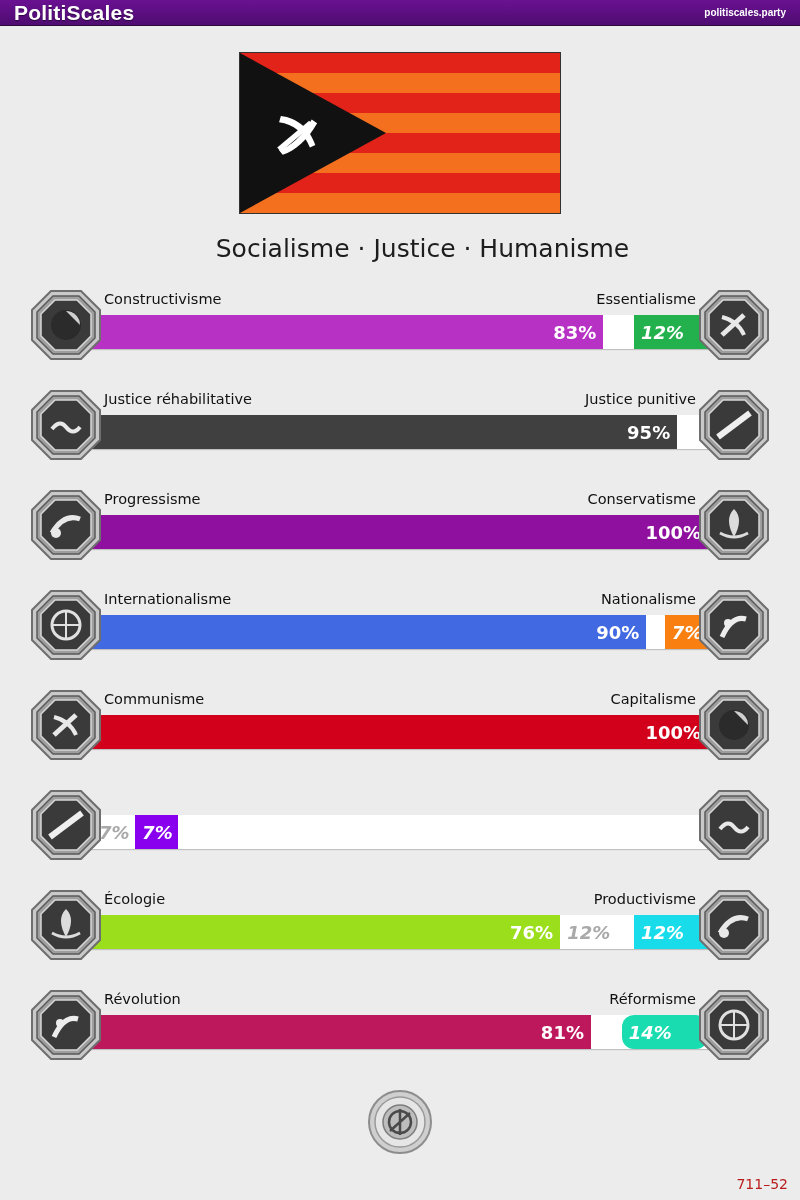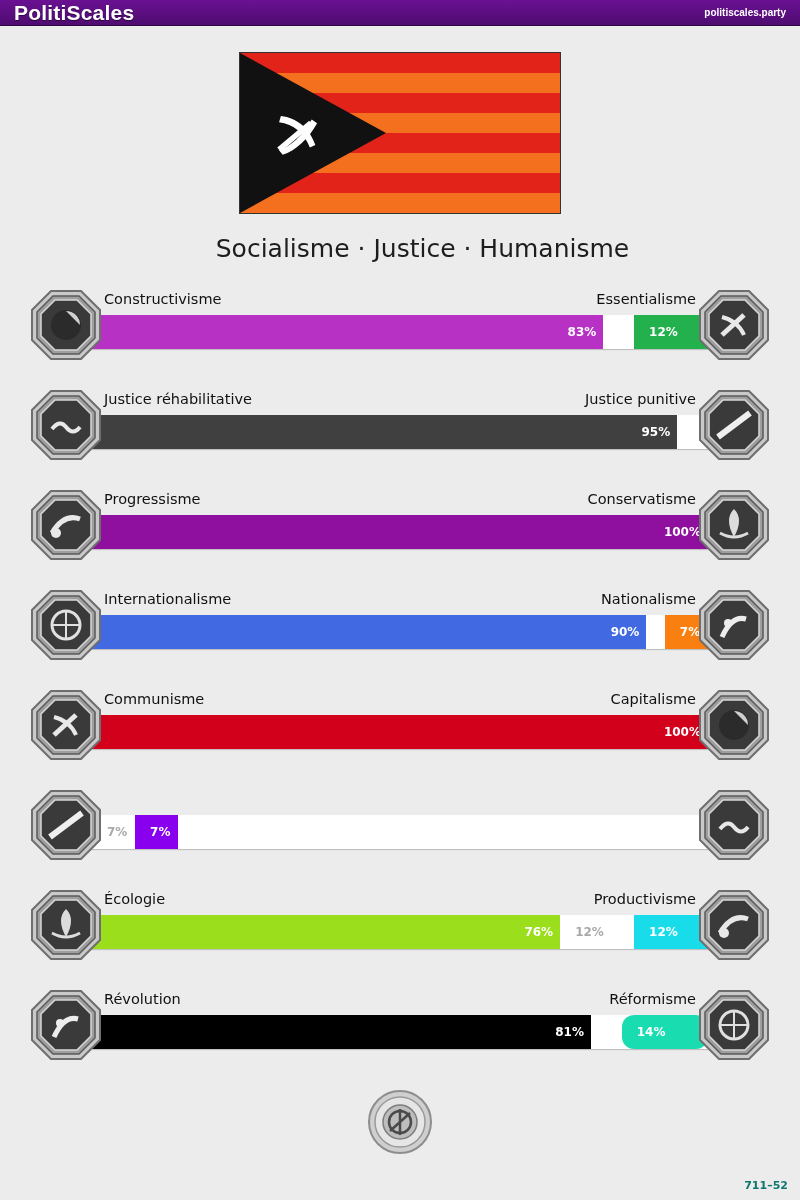--- a/index.html
+++ b/index.html
@@ -141,45 +141,44 @@
     background: #ffffff;
     display: flex;
     overflow: hidden;
     box-shadow: 0 1px 1px rgba(0,0,0,0.18);
   }
   .seg {
     height: 34px;
     display: flex;
     align-items: center;
     box-sizing: border-box;
-    font-size: 12px;
+    font-size: 18px;
     font-weight: bold;
     font-family: "DejaVu Sans", sans-serif;
     color: #ffffff;
     overflow: hidden;
     white-space: nowrap;
   }
   .seg.left  { justify-content: flex-end; padding-right: 7px; }
-  .seg.right { justify-content: flex-start; padding-left: 15px; }
+  .seg.right { justify-content: flex-start; padding-left: 7px; font-style: italic; }
   .seg.neutral { background: #ffffff; color: #a9a9a9; }
 
   
   .footer-logo {
     display: flex;
     justify-content: center;
     margin-top: 14px;
   }
   .corner-id {
     position: absolute;
     right: 12px;
     bottom: 8px;
-    font-size: 11px;
-    color: #0f766e;
+    font-size: 14px;
+    color: #b91c1c;
     font-family: "DejaVu Sans", sans-serif;
-    font-weight: bold;
   }
 </style>
 </head>
 <body>
 
 <div class="header">
   <div class="brand">PolitiScales</div>
   <div class="site">politiscales.party</div>
 </div>
 
@@ -438,21 +437,21 @@
             <circle cx="30" cy="34" r="4" fill="#ededed"></circle>
             <polygon points="25,11 47,11 61,25 61,47 47,61 25,61 11,47 11,25" fill="none" stroke="#d8d8d8" stroke-width="1.5"></polygon>
           </svg>
         </div>
         <div class="axis-body">
           <div class="labels">
             <span>Révolution</span>
             <span>Réformisme</span>
           </div>
           <div class="bar">
-            <div class="seg left" style="width: 81%; background: #000000;">81%</div>
+            <div class="seg left" style="width: 81%; background: #be185d;">81%</div>
             <div class="seg neutral right" style="width: 5%;"></div>
             <div class="seg right" style="width: 14%; background: rgb(25, 220, 176); border-radius: 12px;">14%</div>
           </div>
         </div>
         <div class="badge">
           <svg viewBox="0 0 72 72" width="72" height="72">
             <polygon points="21,2 51,2 70,21 70,51 51,70 21,70 2,51 2,21" fill="#c9c9c9" stroke="#6e6e6e" stroke-width="2"></polygon>
             <polygon points="23,7 49,7 65,23 65,49 49,65 23,65 7,49 7,23" fill="#9e9e9e" stroke="#5a5a5a" stroke-width="1.5"></polygon>
             <polygon points="25,11 47,11 61,25 61,47 47,61 25,61 11,47 11,25" fill="#3a3a3a"></polygon>
             <circle cx="36" cy="36" r="14" fill="none" stroke="#e0e0e0" stroke-width="3"></circle>

